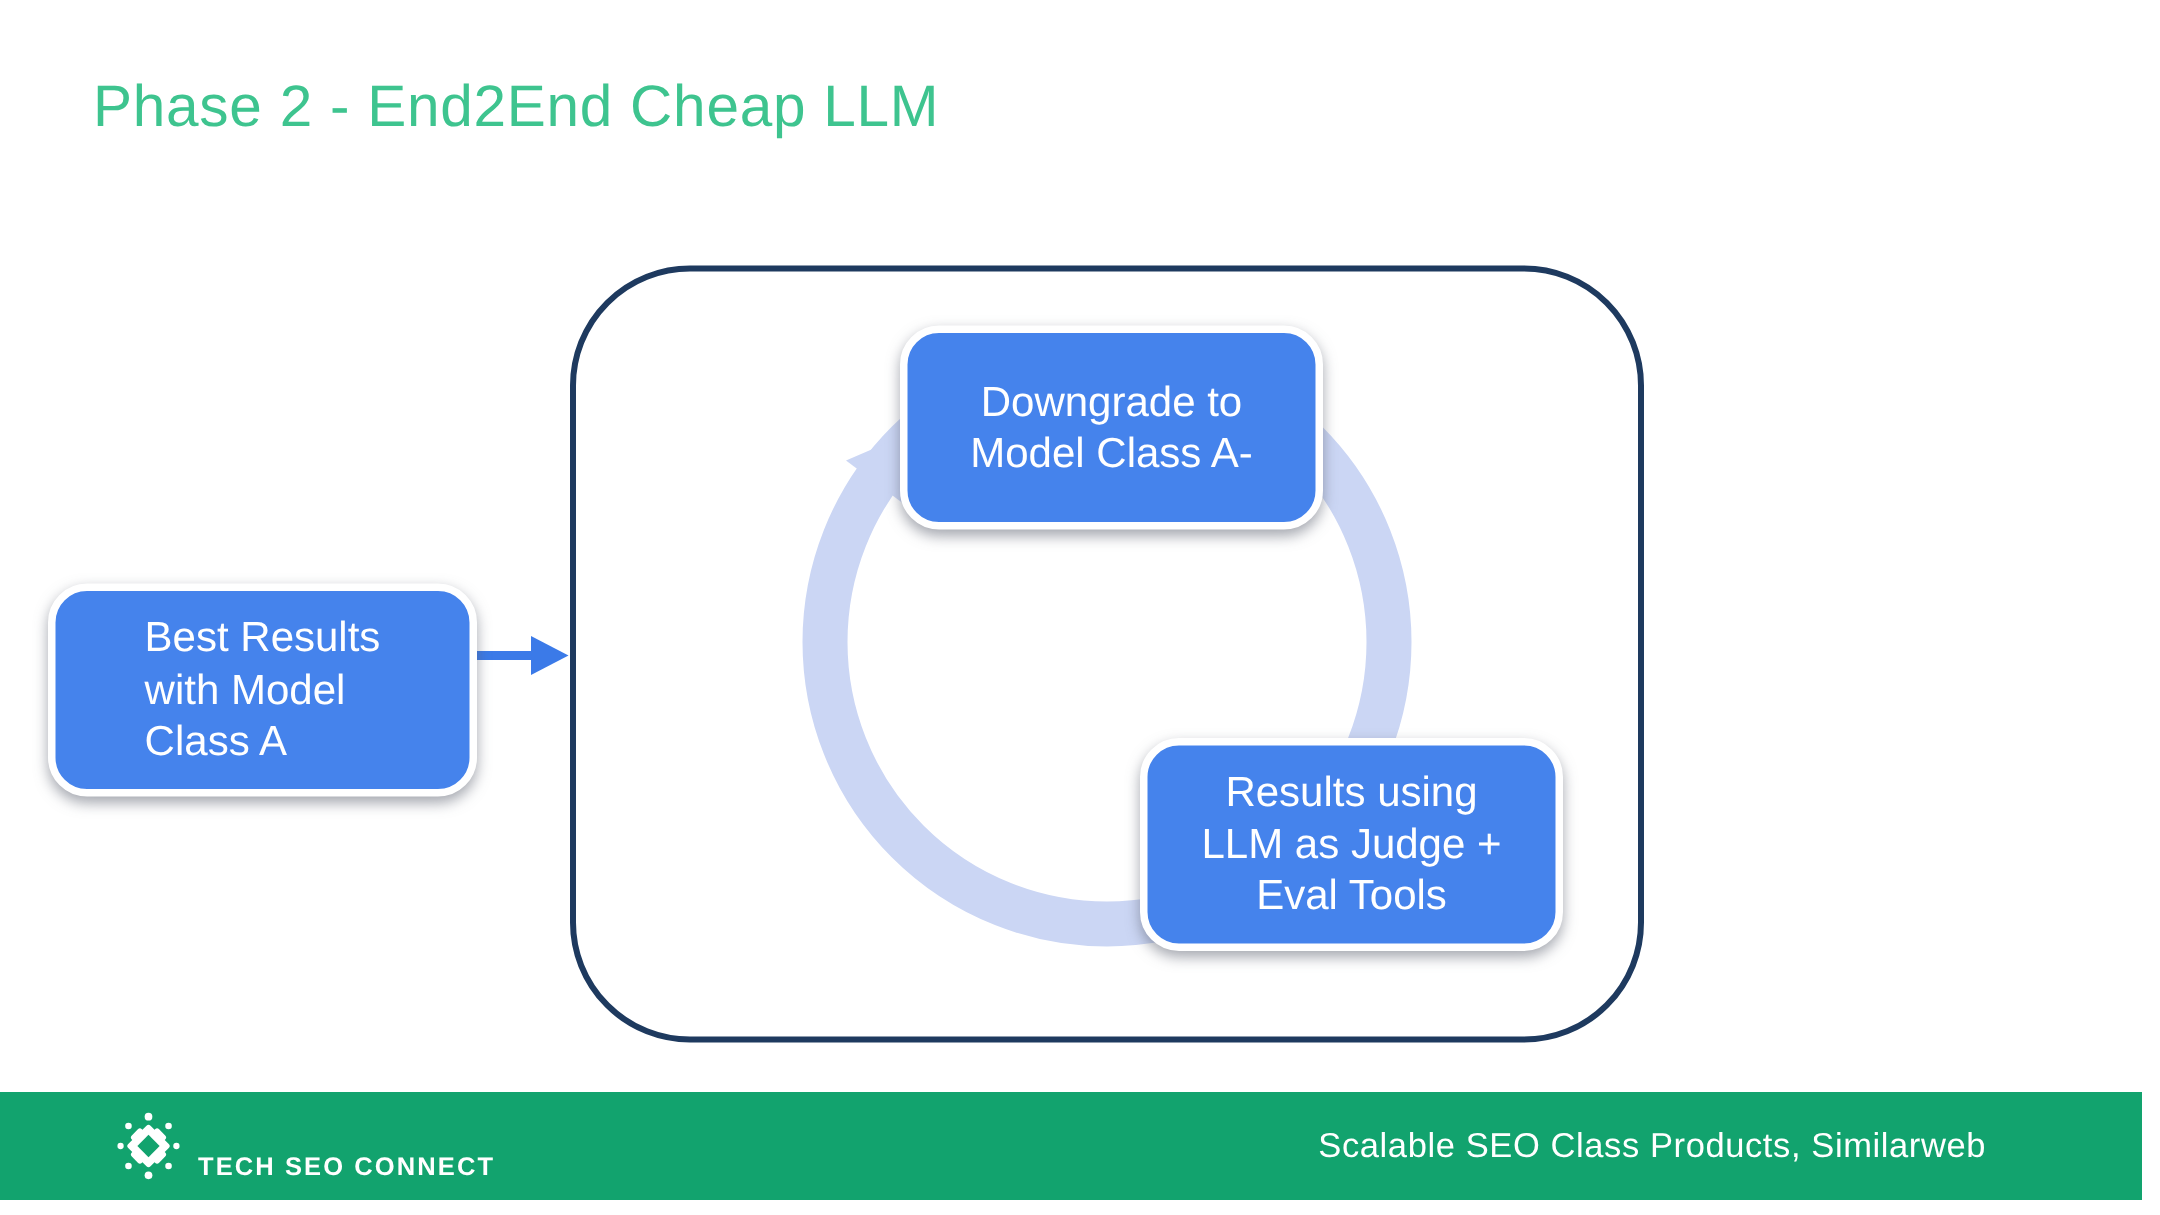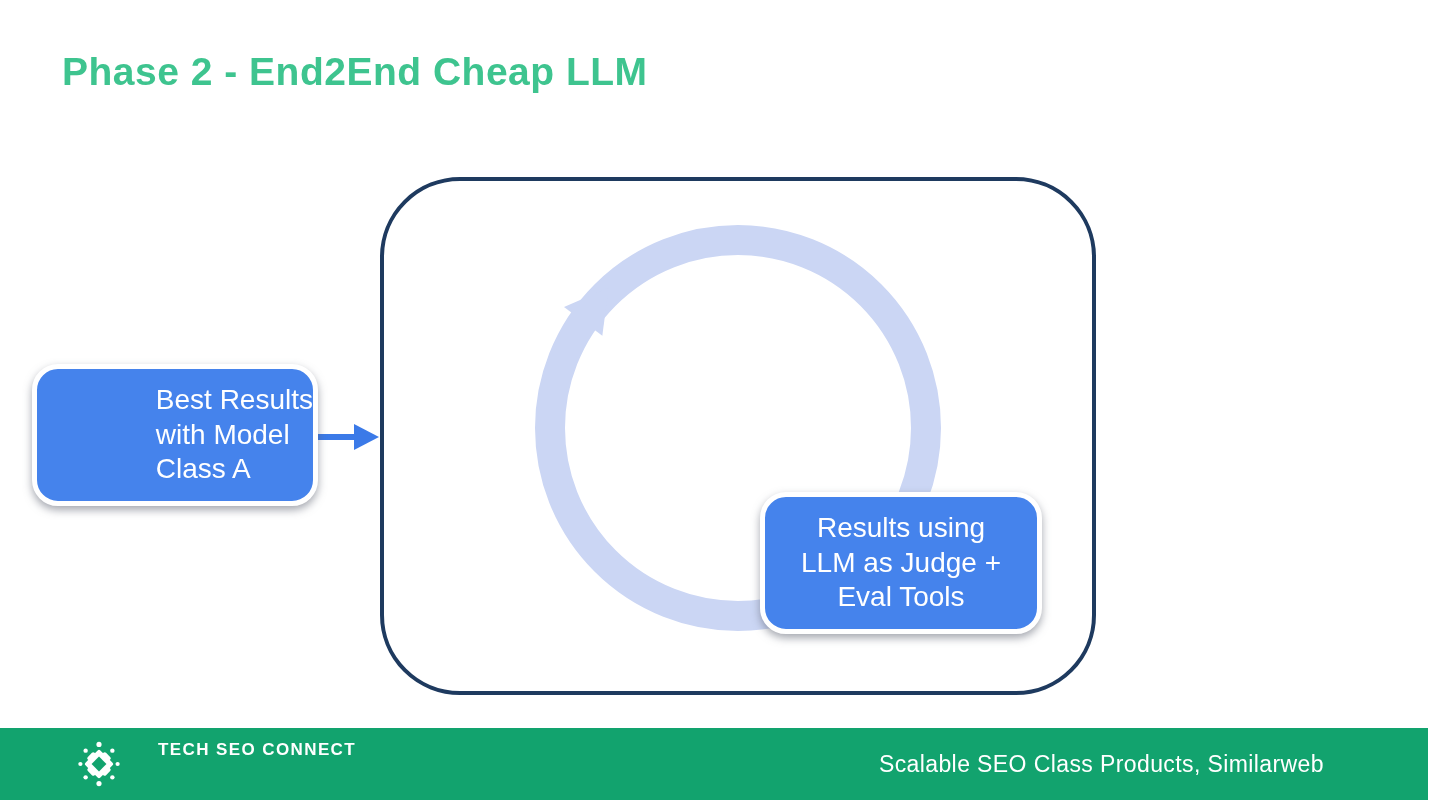--- a/index.html
+++ b/index.html
@@ -11,21 +11,21 @@
     overflow: hidden;
     font-family: "Liberation Sans", sans-serif;
   }
 
   
   .title {
     position: absolute;
     left: 62px;
     top: 50px;
     font-size: 39px;
-    font-weight: bold;
+    font-weight: normal;
     letter-spacing: 0.5px;
     color: #3EC48F;
   }
 
   
   .frame {
     position: absolute;
     left: 380px;
     top: 177px;
     width: 716px;
@@ -58,41 +58,40 @@
     display: flex;
     align-items: center;
     justify-content: center;
     text-align: center;
     white-space: pre-line;
   }
   .node-top          { left: 600px; top: 217px; width: 282px; height: 136px; }
   .node-bottom-left  { left: 435px; top: 490px; width: 284px; height: 142px; }
   .node-bottom-right { left: 760px; top: 492px; width: 282px; height: 142px; }
   .node-input {
-    left: 32px; top: 364px; width: 286px; height: 142px;
-    justify-content: flex-end;
+    left: 32px; top: 389px; width: 286px; height: 142px;
+    justify-content: center;
     text-align: left;
   }
 
   
   .footer {
     position: absolute;
     left: 0;
     top: 728px;
     width: 1428px;
     height: 72px;
     background: #12A36E;
     display: flex;
     align-items: center;
   }
   .brand {
     display: flex;
-    align-items: flex-start;
+    align-items: flex-end;
     margin-left: 78px;
-    gap: 26px;
   }
   .brand-name {
     color: #ffffff;
     font-size: 17px;
     font-weight: bold;
     letter-spacing: 1.4px;
     margin-left: 12px;
   }
   .credit {
     position: absolute;
@@ -119,20 +118,24 @@
       <circle cx="738" cy="428" r="188" fill="none" stroke="#CBD6F4" stroke-width="30"></circle>
       <path d="M -8 -24 L 34 0 L -8 24 Z" transform="translate(588,315) rotate(-53)" fill="#CBD6F4"></path>
     </g>
 
     <g>
       <line x1="314" y1="437" x2="356" y2="437" stroke="#3B7AE8" stroke-width="6"></line>
       <path d="M 354 424 L 379 437 L 354 450 Z" fill="#3B7AE8"></path>
     </g>
   </svg>
 
+  <div class="node node-top">
+    <span>Downgrade to
+Model Class A-</span>
+  </div>
   <div class="node node-bottom-right">
     <span>Results using
 LLM as Judge +
 Eval Tools</span>
   </div>
 
   <div class="node node-input">
     <span>Best Results
 with Model
 Class A</span>

